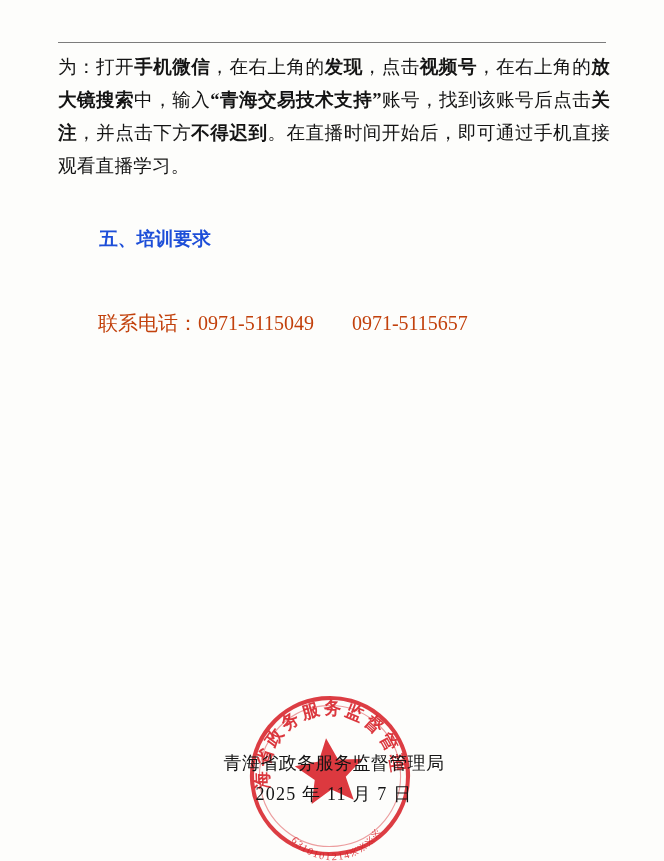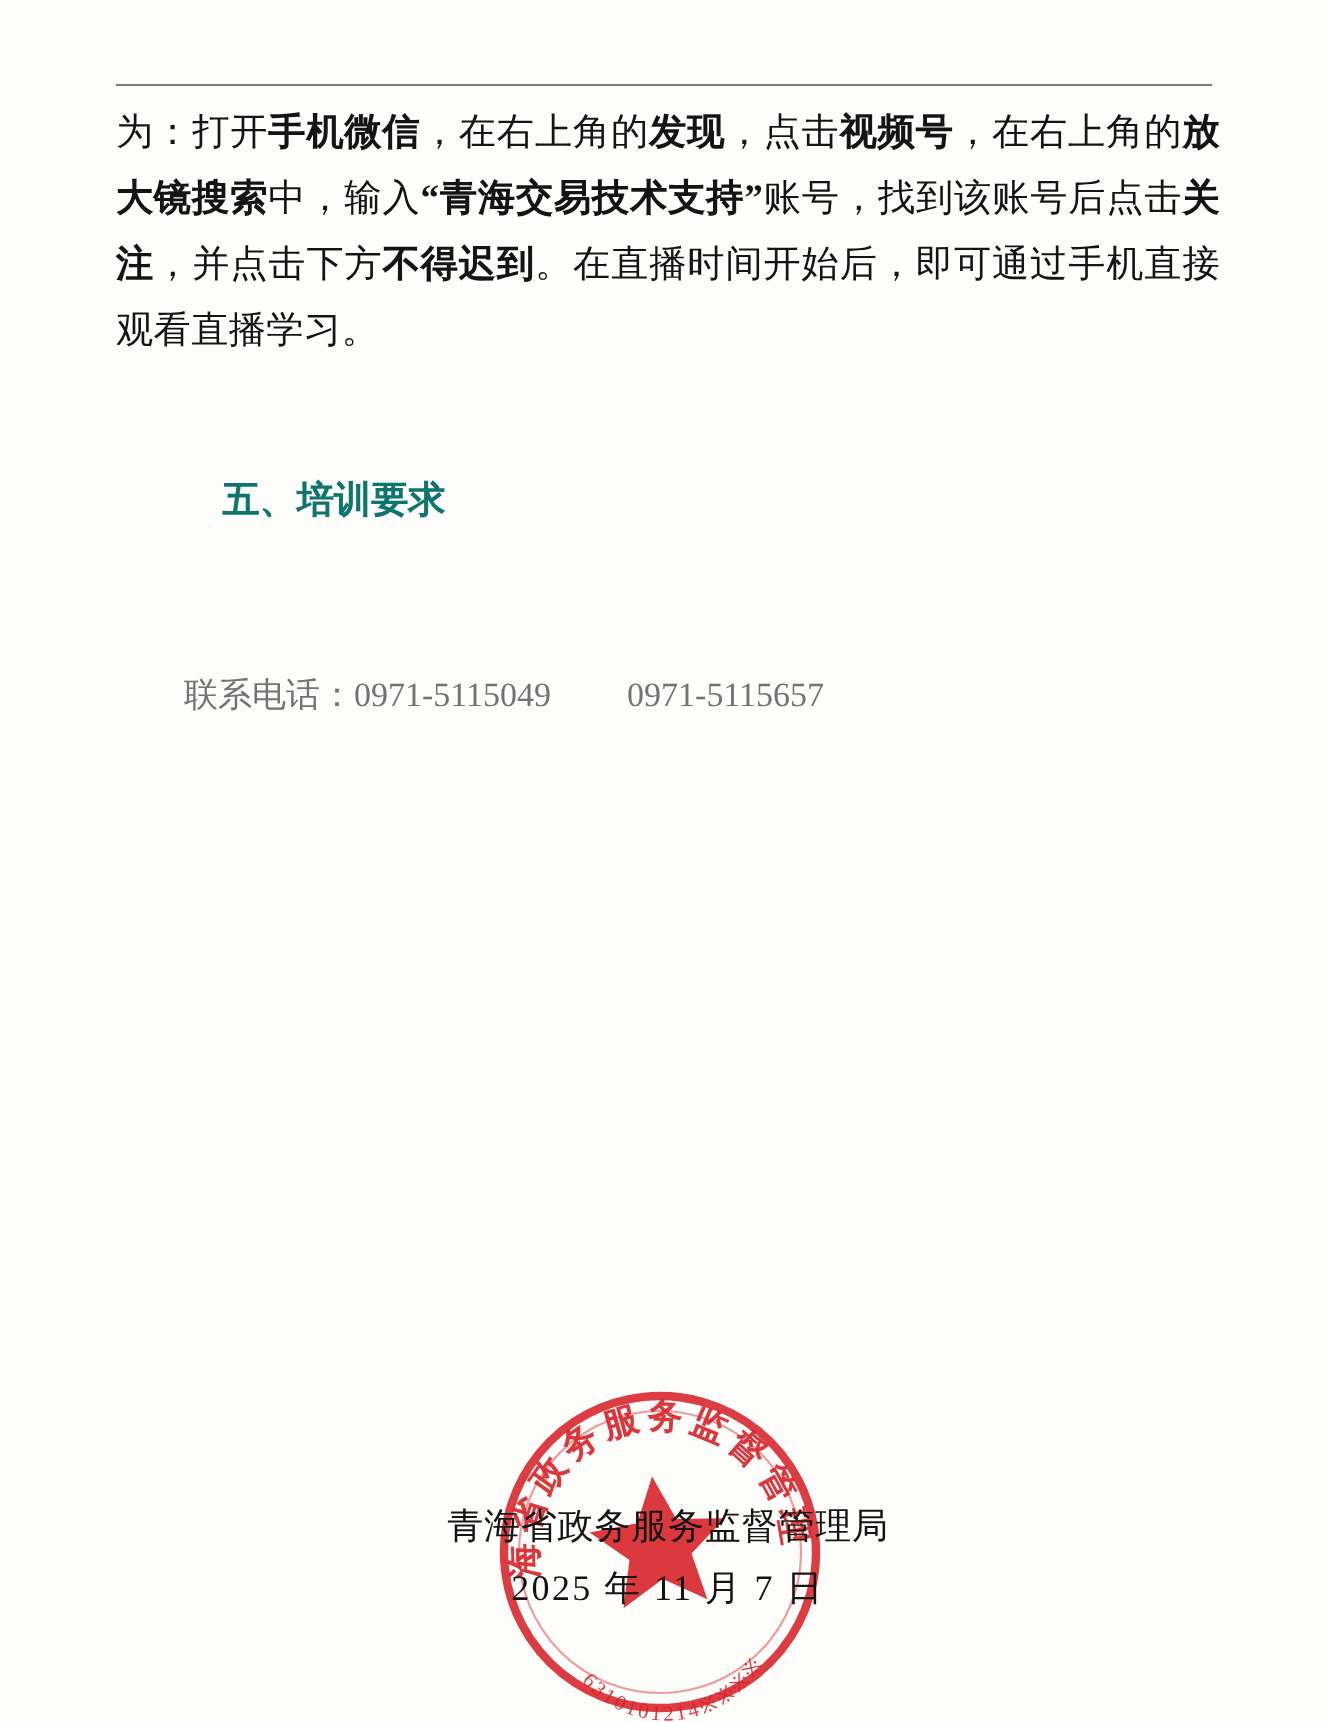--- a/index.html
+++ b/index.html
@@ -47,33 +47,33 @@
     text-indent: 2em;
   }
   .gap-s { height: 7px; }
   .gap-m { height: 14px; }
   .gap-l { height: 22px; }
   .gap-xl { height: 34px; }
   b, .bold {
     font-weight: bold;
   }
   .heading {
-    margin: 16px;
+    margin: 4px;
     font-size: 18.6px;
     line-height: 33px;
     font-weight: bold;
     text-indent: 2em;
-    color: #0f766e;
+    color: #1d4ed8;
   }
   .contact {
     margin: 0;
-    font-size: 17px;
+    font-size: 20px;
     line-height: 33px;
     text-indent: 2em;
-    color: #737373;
+    color: #c2410c;
   }
   .contact .spacer {
     display: inline-block;
     width: 38px;
   }
   .signature {
     position: absolute;
     left: 58px;
     top: 748px;
     width: 552px;

